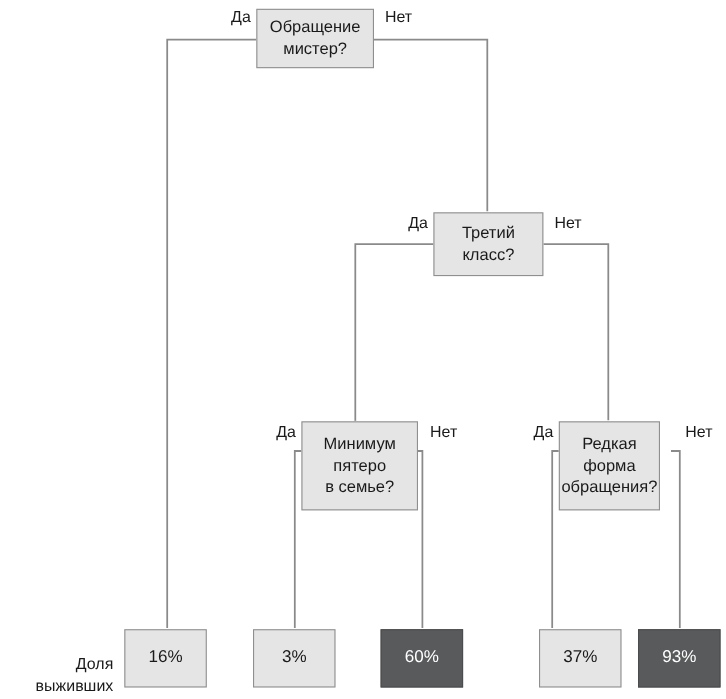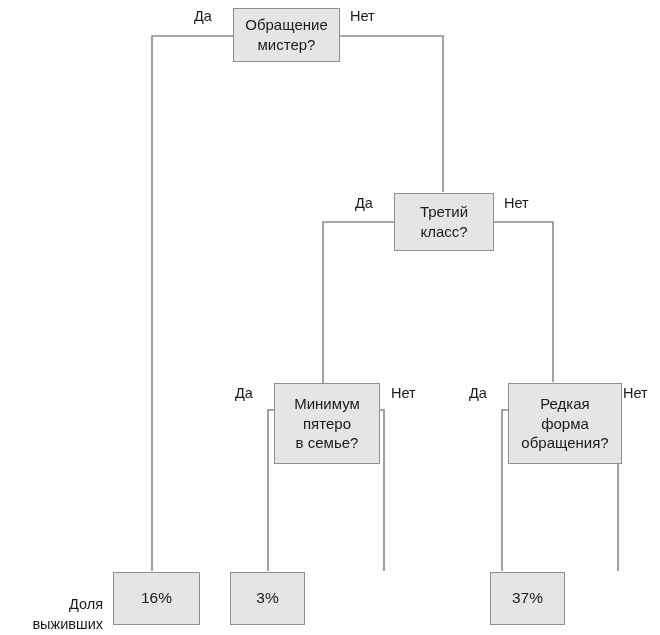--- a/index.html
+++ b/index.html
@@ -54,21 +54,21 @@
   }
   .edge-label {
     position: absolute;
     font-size: 14.5px;
     color: #1a1a1a;
     white-space: nowrap;
     z-index: 4;
     text-align: center;
   }
   .edge-label.right-align {
-    text-align: center;
+    text-align: right;
   }
   .axis-label {
     position: absolute;
     font-size: 14.5px;
     color: #1a1a1a;
     text-align: right;
     line-height: 1.35;
     white-space: pre-line;
     z-index: 4;
   }
@@ -110,39 +110,45 @@
     <span class="node-text">Минимум
 пятеро
 в семье?</span>
   </div>
 
   <div class="node" style="left:394px; top:193px; width:100px; height:58px;">
     <span class="node-text">Третий
 класс?</span>
   </div>
 
-  <div class="node" style="left:508px; top:383px; width:114px; height:81px;">
+  <div class="node" style="left:508px; top:383px; width:92px; height:81px;">
     <span class="node-text">Редкая
 форма
 обращения?</span>
   </div>
 
-  <div class="node leaf" style="left:113px; top:572px; width:87px; height:53px;">
+  <div class="node leaf" style="left:113px; top:572px; width:75px; height:53px;">
     <span class="node-text">16%</span>
   </div>
 
   <div class="node leaf" style="left:230px; top:572px; width:75px; height:53px;">
     <span class="node-text">3%</span>
   </div>
 
+  <div class="node leaf dark" style="left:346px; top:572px; width:75px; height:53px;">
+    <span class="node-text">60%</span>
+  </div>
 
   <div class="node leaf" style="left:464px; top:572px; width:75px; height:53px;margin-left:26px;">
     <span class="node-text">37%</span>
   </div>
 
+  <div class="node leaf dark" style="left:580px; top:572px; width:75px; height:53px;">
+    <span class="node-text">93%</span>
+  </div>
 
   <div class="edge-label right-align" style="left:178px; top:8px; width:50px;">Да</div>
 
   <div class="edge-label" style="left:350px; top:8px;">Нет</div>
 
   <div class="edge-label right-align" style="left:339px; top:195px; width:50px;">Да</div>
 
   <div class="edge-label" style="left:504px; top:195px;">Нет</div>
 
   <div class="edge-label right-align" style="left:219px; top:385px; width:50px;">Да</div>

